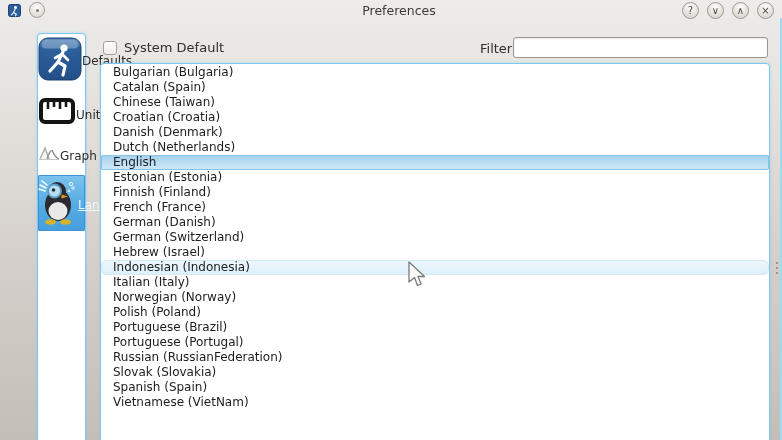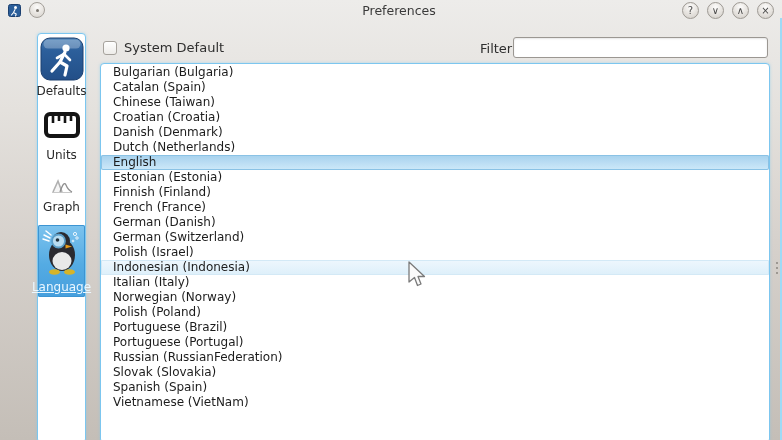--- a/index.html
+++ b/index.html
@@ -44,21 +44,21 @@
   }
 
   
   .sidebar {
     position:absolute; left:37px; top:33px; width:49px; height:410px;
     background:#fff; border:1px solid #7cc6ef; border-radius:4px;
     box-shadow:0 0 3px rgba(125,200,240,.55);
     display:flex; flex-direction:column; align-items:center;
   }
   .sb-item {
-    display:flex; flex-direction:column; align-items:center; width:100%;
+    display:flex; flex-direction:row; align-items:center; width:100%;
     font-size:12px; color:#2a2a2a; cursor:default;
   }
   .sb-item .sb-label { white-space:nowrap; }
   .sb-item-0 { margin-top:3px; }
   .sb-item-1 { margin-top:12px; }
   .sb-item-1 .sb-label { margin-top:5px; }
   .sb-item-2 { margin-top:15px; }
   .sb-item-2 .sb-label { margin-top:3px; }
   .sb-item-3 { margin-top:11px; padding:4px 0 3px; }
   .sb-item.selected {
@@ -93,21 +93,21 @@
   .row {
     height:15px; line-height:15px; font-size:12px; color:#1c1c1c;
     padding-left:12px; white-space:nowrap; cursor:default;
   }
   .row.selected {
     background:linear-gradient(180deg,#a5d1ed 0%,#bcdef4 55%,#cde9f9 100%);
     box-shadow:inset 0 0 0 1px #8ac2e5; border-radius:2px;
   }
   .row.hovered {
     background:linear-gradient(180deg,#eef7fd 0%,#ddeffa 100%);
-    box-shadow:inset 0 0 0 1px #d3e9f6; border-radius:1px;
+    box-shadow:inset 0 0 0 1px #d3e9f6; border-radius:6px;
   }
 
   .cursor { position:absolute; left:408px; top:261px; pointer-events:none; }
 </style>
 </head>
 <body>
 
 <div class="window">
 
   <div class="titlebar">
@@ -207,21 +207,21 @@
       <div class="row">Chinese (Taiwan)</div>
       <div class="row">Croatian (Croatia)</div>
       <div class="row">Danish (Denmark)</div>
       <div class="row">Dutch (Netherlands)</div>
       <div class="row selected">English</div>
       <div class="row">Estonian (Estonia)</div>
       <div class="row">Finnish (Finland)</div>
       <div class="row">French (France)</div>
       <div class="row">German (Danish)</div>
       <div class="row">German (Switzerland)</div>
-      <div class="row">Polish (Israel)</div>
+      <div class="row">Hebrew (Israel)</div>
       <div class="row hovered">Indonesian (Indonesia)</div>
       <div class="row">Italian (Italy)</div>
       <div class="row">Norwegian (Norway)</div>
       <div class="row">Polish (Poland)</div>
       <div class="row">Portuguese (Brazil)</div>
       <div class="row">Portuguese (Portugal)</div>
       <div class="row">Russian (RussianFederation)</div>
       <div class="row">Slovak (Slovakia)</div>
       <div class="row">Spanish (Spain)</div>
       <div class="row">Vietnamese (VietNam)</div>

